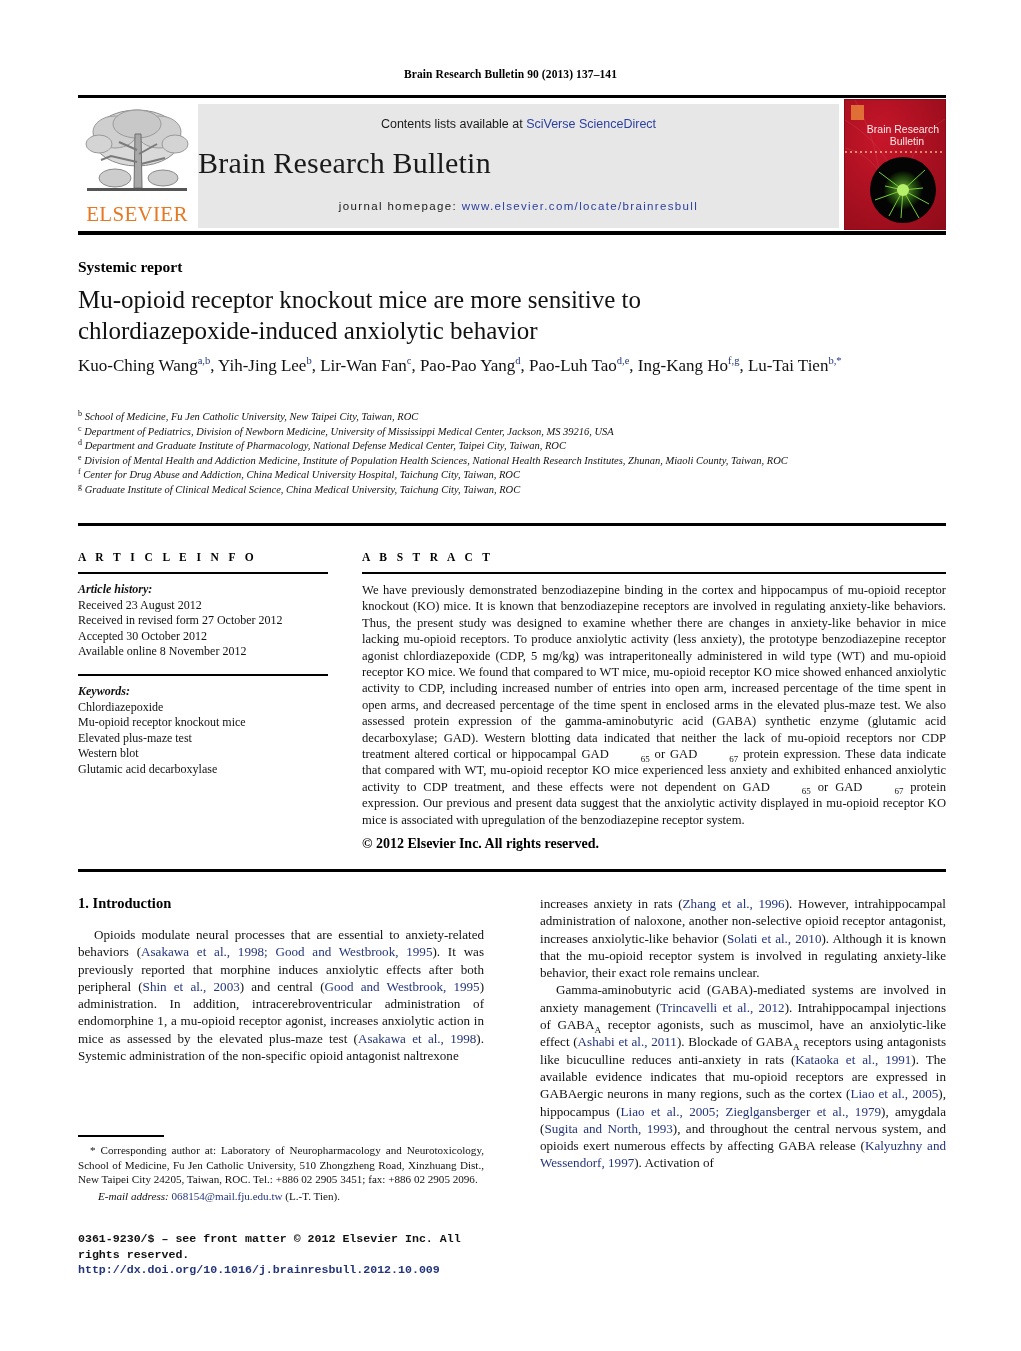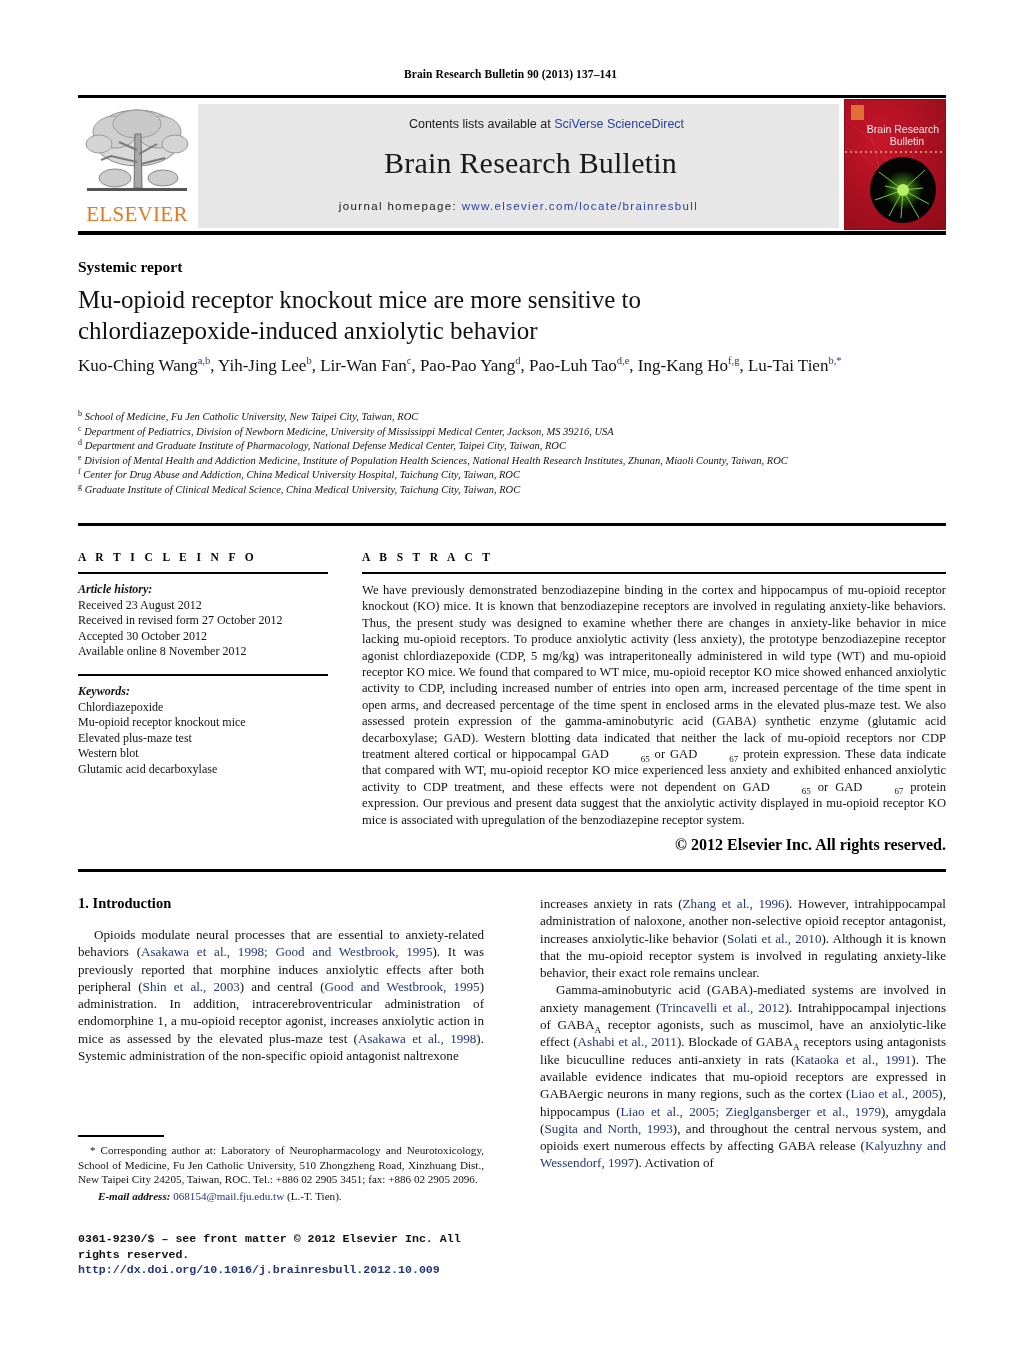--- a/index.html
+++ b/index.html
@@ -86,35 +86,33 @@
     background: #e7e7e7;
   }
   .contents-line {
     position: absolute;
     left: 0; top: 13px;
     width: 641px;
     text-align: center;
     font-family: "Liberation Sans", sans-serif;
     font-size: 12.5px;
     color: #1a1a1a;
-    padding-left: 28px;
   }
   .contents-line .sd {
     color: #2b3fa0;
   }
   .journal-title {
     position: absolute;
     left: 0; top: 42px;
     width: 641px;
-    text-align: center;
+    text-align: left;
     font-family: "Liberation Serif", serif;
     font-size: 30px;
     color: #1a1a1a;
     letter-spacing: 0.2px;
-    margin-left: 12px;
   }
   .homepage-line {
     position: absolute;
     left: 0; top: 96px;
     width: 641px;
     text-align: center;
     font-family: "Liberation Sans", sans-serif;
     font-size: 11.5px;
     letter-spacing: 1.35px;
     color: #1a1a1a;
@@ -242,24 +240,24 @@
     color: #111;
   }
   .abstract-body sub {
     font-size: 9px;
     vertical-align: sub;
     line-height: 0;
     margin-left: 32px;
   }
   .copyright {
     margin-top: 8px;
-    text-align: right;
-    font-family: "Liberation Serif", serif;
-    font-weight: bold;
-    font-size: 16px;
+    text-align: left;
+    font-family: "Liberation Serif", serif;
+    font-weight: bold;
+    font-size: 14px;
   }
 
   
   .body-left {
     position: absolute;
     left: 78px; top: 895px;
     width: 406px;
   }
   .body-right {
     position: absolute;
@@ -302,21 +300,21 @@
     line-height: 14.6px;
     text-align: justify;
     color: #111;
   }
   .footnote .corr { text-indent: 12px; display: block; }
   .footnote .email-line {
     display: block;
     text-indent: 20px;
     margin-top: 2px;
   }
-  .footnote .email-lead { font-style: italic; font-weight: bold; }
+  .footnote .email-lead { font-style: italic; }
   .footnote .email { color: #23347a; }
   .imprint {
     position: absolute;
     left: 78px; top: 1231px;
     width: 430px;
     font-family: Liberation Mono, monospace;
     font-size: 11.6px;
     line-height: 15.5px;
     font-weight: bold;
     color: #111;

